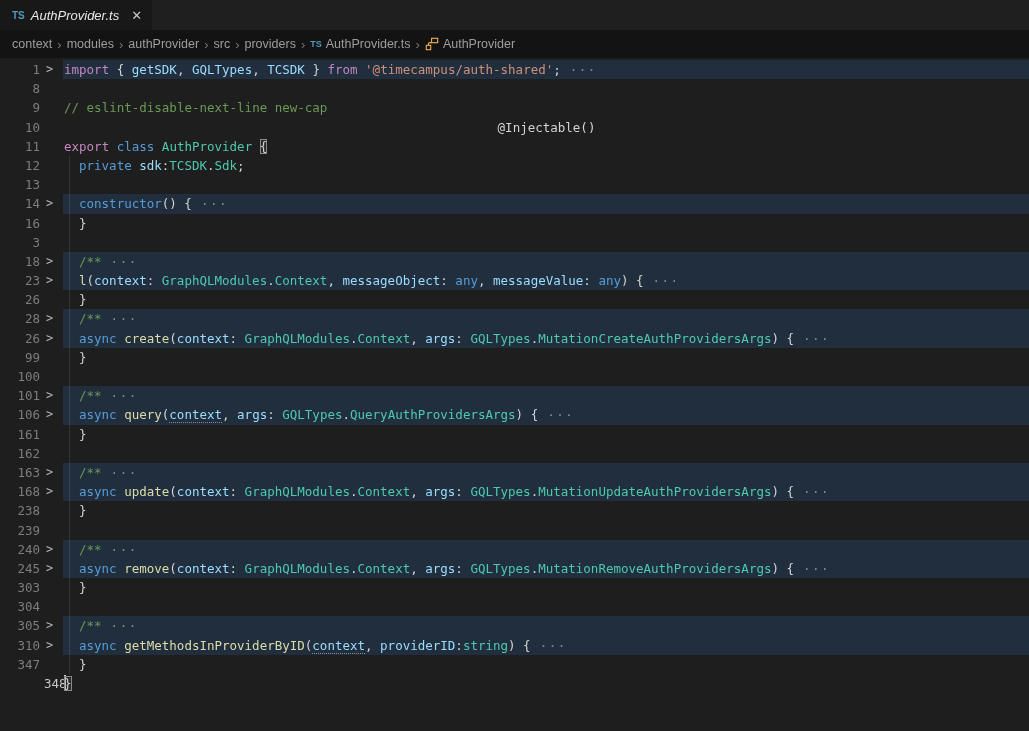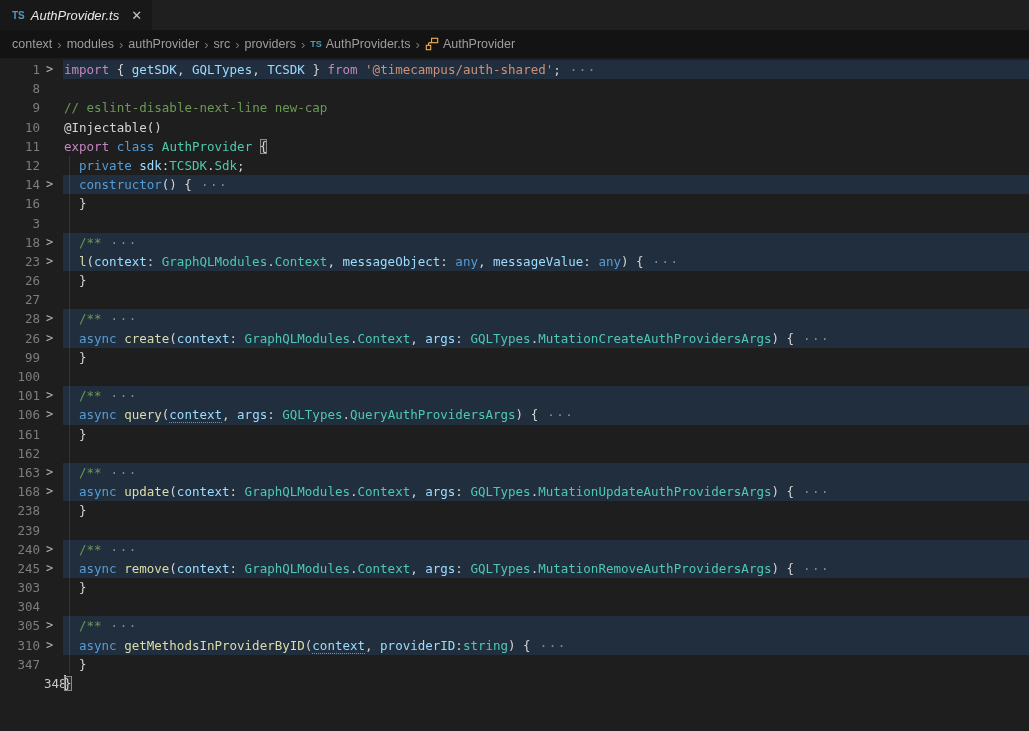--- a/index.html
+++ b/index.html
@@ -107,34 +107,40 @@
     <div class="row">
       <div class="gutter">
         <span class="num">9</span>
       </div>
       <div class="code" style="padding-left: 1px;"><span class="tk tk-com" style="color: rgb(106, 153, 85);">// eslint-disable-next-line new-cap</span></div>
     </div>
     <div class="row">
       <div class="gutter">
         <span class="num">10</span>
       </div>
-      <div class="code" style="padding-left: 1px;"><span class="tk tk-pun" style="color: rgb(212, 212, 212);">@Injectable()</span></div>
+      <div class="code" style="padding-left: 1px; text-align: center;"><span class="tk tk-pun" style="color: rgb(212, 212, 212);">@Injectable()</span></div>
     </div>
     <div class="row">
       <div class="gutter">
         <span class="num">11</span>
       </div>
       <div class="code" style="padding-left: 1px;"><span class="tk tk-kwp" style="color: rgb(197, 134, 192);">export</span><span class="tk tk-pun" style="color: rgb(212, 212, 212);"> </span><span class="tk tk-kwb" style="color: rgb(86, 156, 214);">class</span><span class="tk tk-pun" style="color: rgb(212, 212, 212);"> </span><span class="tk tk-type" style="color: rgb(78, 201, 176);">AuthProvider</span><span class="tk tk-pun" style="color: rgb(212, 212, 212);"> </span><span class="tk tk-brk" style="color: rgb(212, 212, 212);">{</span></div>
     </div>
     <div class="row">
       <div class="gutter">
         <span class="num">12</span>
       </div>
       <div class="code guide" style="padding-left: 16px;"><span class="tk tk-kwb" style="color: rgb(86, 156, 214);">private</span><span class="tk tk-pun" style="color: rgb(212, 212, 212);"> </span><span class="tk tk-var" style="color: rgb(156, 220, 254);">sdk</span><span class="tk tk-pun" style="color: rgb(212, 212, 212);">:</span><span class="tk tk-type" style="color: rgb(78, 201, 176);">TCSDK</span><span class="tk tk-pun" style="color: rgb(212, 212, 212);">.</span><span class="tk tk-type" style="color: rgb(78, 201, 176);">Sdk</span><span class="tk tk-pun" style="color: rgb(212, 212, 212);">;</span></div>
     </div>
+    <div class="row">
+      <div class="gutter">
+        <span class="num">13</span>
+      </div>
+      <div class="code guide" style="padding-left: 16px;"></div>
+    </div>
     <div class="row hl">
       <div class="gutter">
         <span class="num">14</span>
         <span class="chev">&gt;</span>
       </div>
       <div class="code guide" style="padding-left: 16px;"><span class="tk tk-kwb" style="color: rgb(86, 156, 214);">constructor</span><span class="tk tk-pun" style="color: rgb(212, 212, 212);">() {</span><span class="tk tk-ell" style="color: rgb(139, 139, 139);"> ···</span></div>
     </div>
     <div class="row">
       <div class="gutter">
         <span class="num">16</span>
@@ -160,26 +166,20 @@
         <span class="chev">&gt;</span>
       </div>
       <div class="code guide" style="padding-left: 16px;"><span class="tk tk-fn" style="color: rgb(220, 220, 170);">l</span><span class="tk tk-pun" style="color: rgb(212, 212, 212);">(</span><span class="tk tk-var" style="color: rgb(156, 220, 254);">context</span><span class="tk tk-pun" style="color: rgb(212, 212, 212);">: </span><span class="tk tk-type" style="color: rgb(78, 201, 176);">GraphQLModules</span><span class="tk tk-pun" style="color: rgb(212, 212, 212);">.</span><span class="tk tk-type" style="color: rgb(78, 201, 176);">Context</span><span class="tk tk-pun" style="color: rgb(212, 212, 212);">, </span><span class="tk tk-var" style="color: rgb(156, 220, 254);">messageObject</span><span class="tk tk-pun" style="color: rgb(212, 212, 212);">: </span><span class="tk tk-kwb" style="color: rgb(86, 156, 214);">any</span><span class="tk tk-pun" style="color: rgb(212, 212, 212);">, </span><span class="tk tk-var" style="color: rgb(156, 220, 254);">messageValue</span><span class="tk tk-pun" style="color: rgb(212, 212, 212);">: </span><span class="tk tk-kwb" style="color: rgb(86, 156, 214);">any</span><span class="tk tk-pun" style="color: rgb(212, 212, 212);">) {</span><span class="tk tk-ell" style="color: rgb(139, 139, 139);"> ···</span></div>
     </div>
     <div class="row">
       <div class="gutter">
         <span class="num">26</span>
       </div>
       <div class="code guide" style="padding-left: 16px;"><span class="tk tk-pun" style="color: rgb(212, 212, 212);">}</span></div>
     </div>
-    <div class="row">
-      <div class="gutter">
-        <span class="num">27</span>
-      </div>
-      <div class="code guide" style="padding-left: 16px;"></div>
-    </div>
     <div class="row hl">
       <div class="gutter">
         <span class="num">28</span>
         <span class="chev">&gt;</span>
       </div>
       <div class="code guide" style="padding-left: 16px;"><span class="tk tk-com" style="color: rgb(106, 153, 85);">/**</span><span class="tk tk-ell" style="color: rgb(139, 139, 139);"> ···</span></div>
     </div>
     <div class="row hl">
       <div class="gutter">
         <span class="num">26</span>

